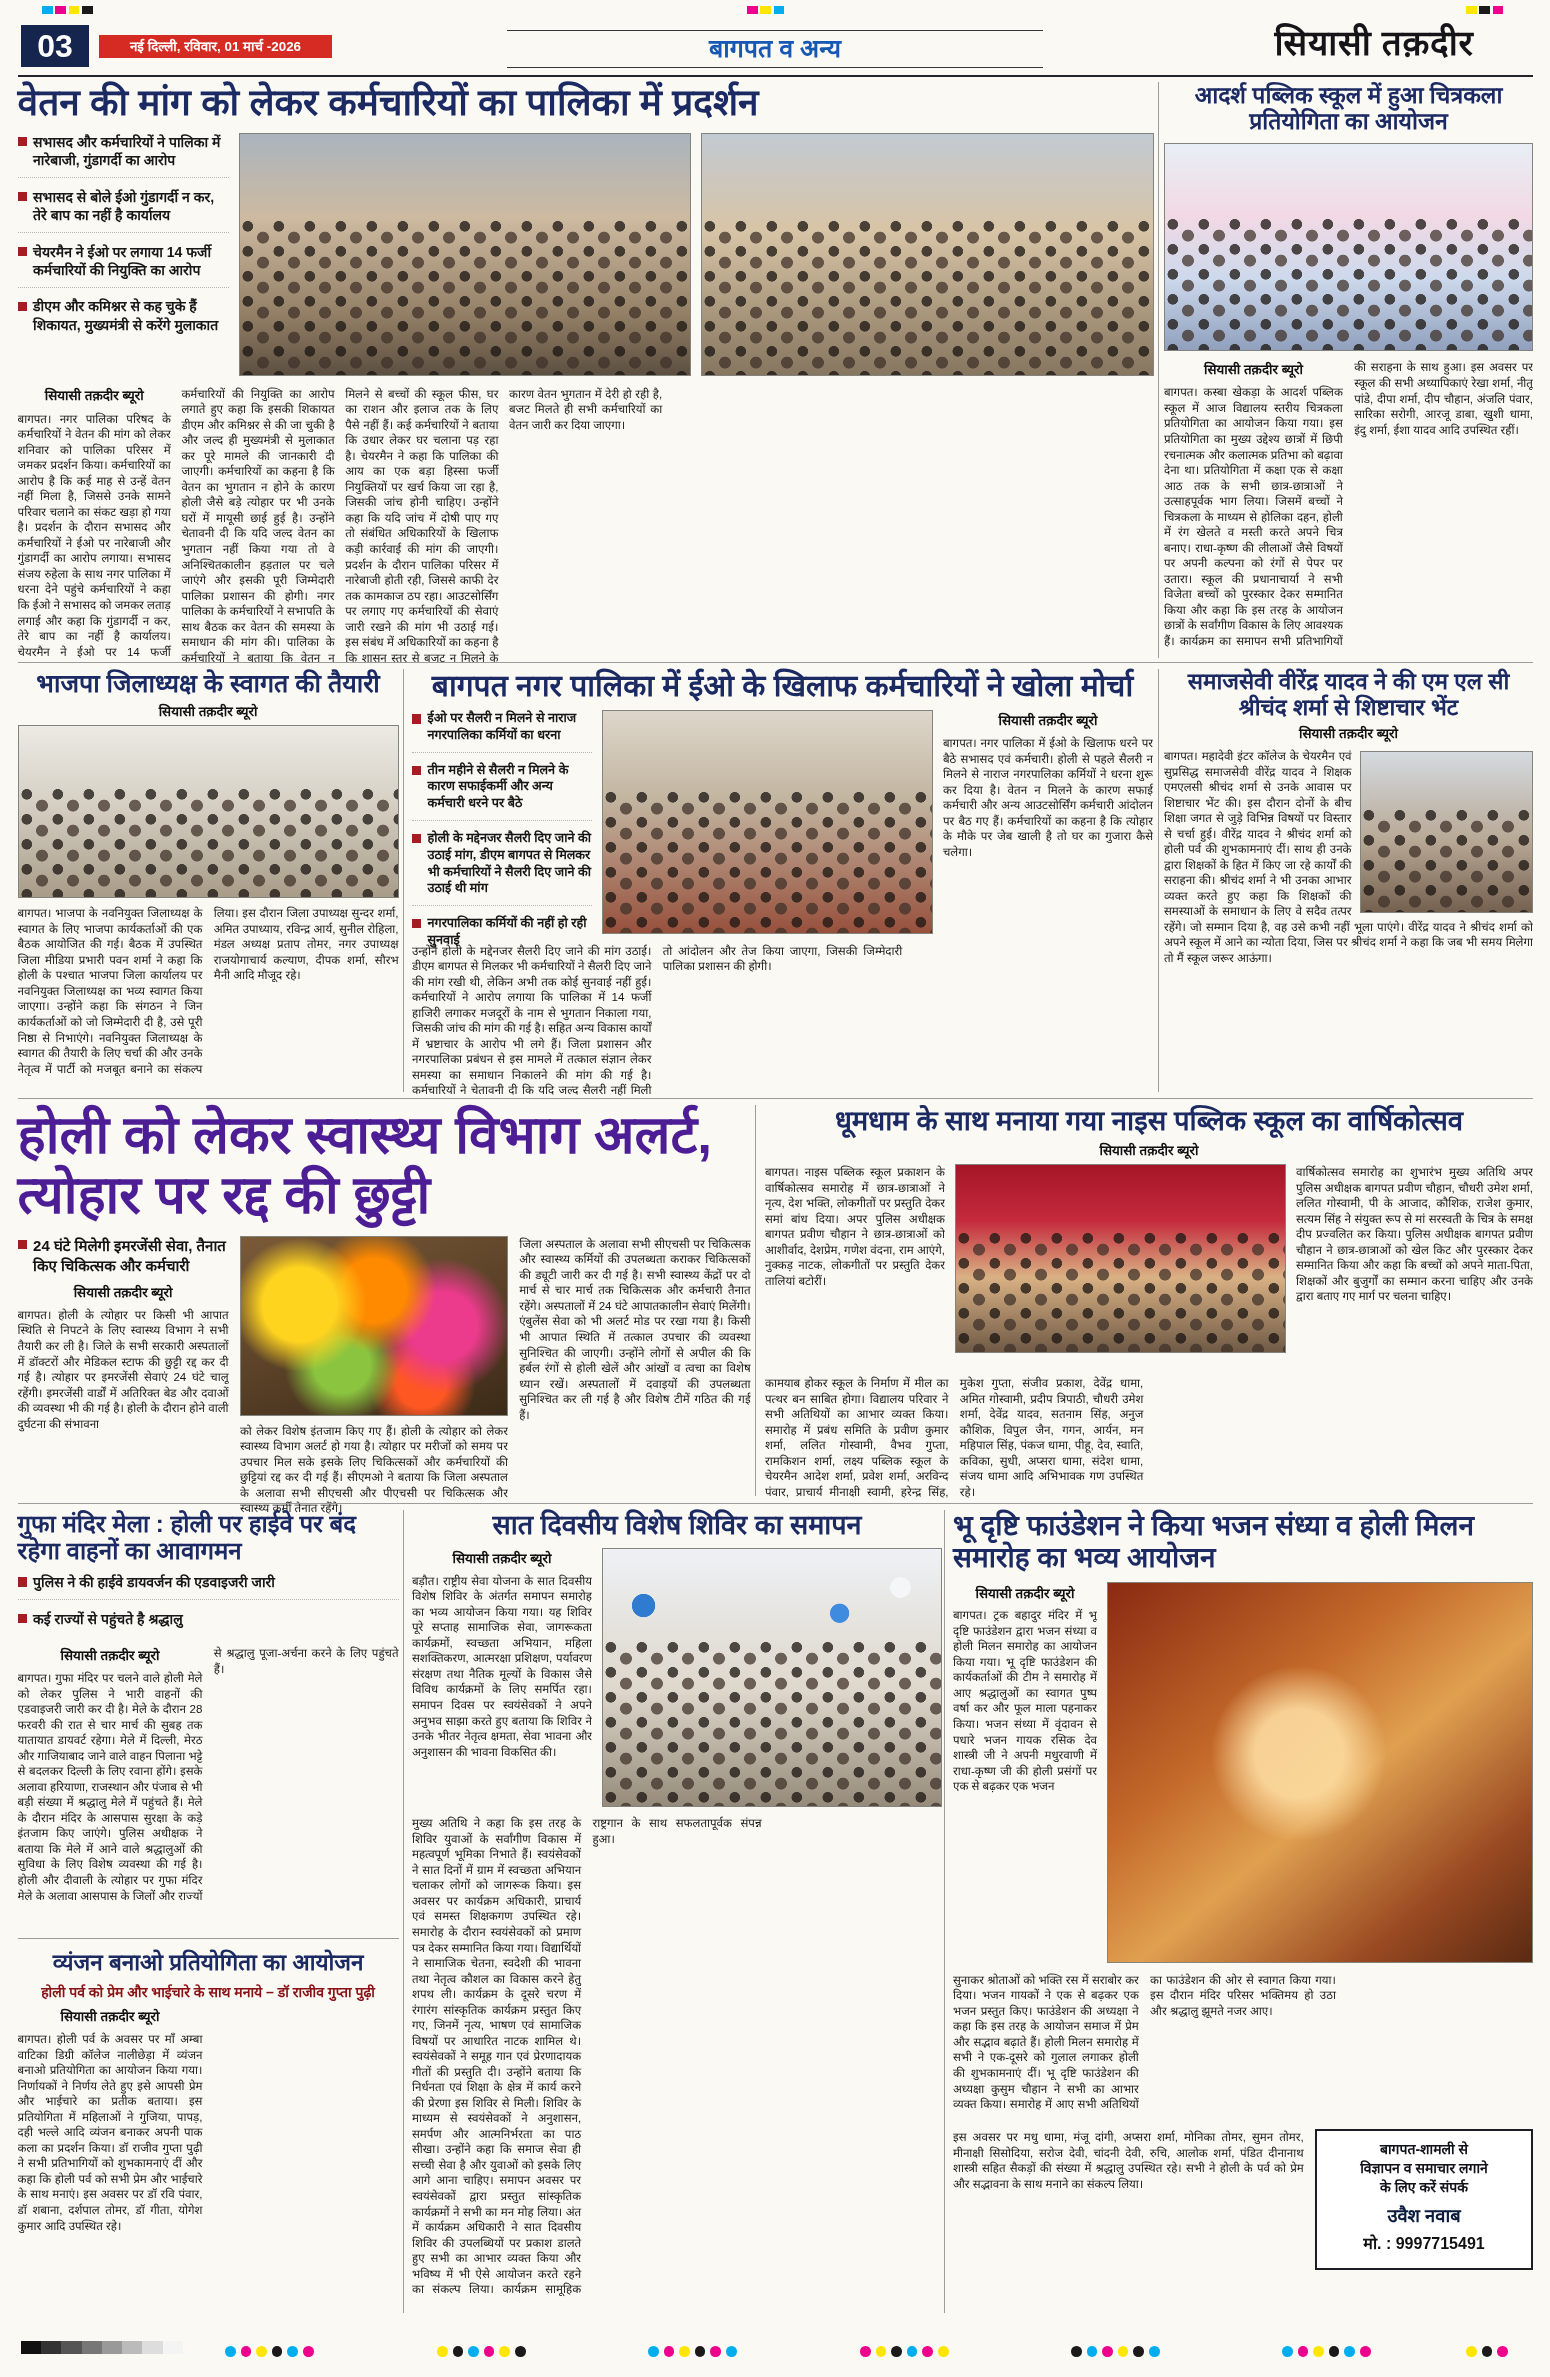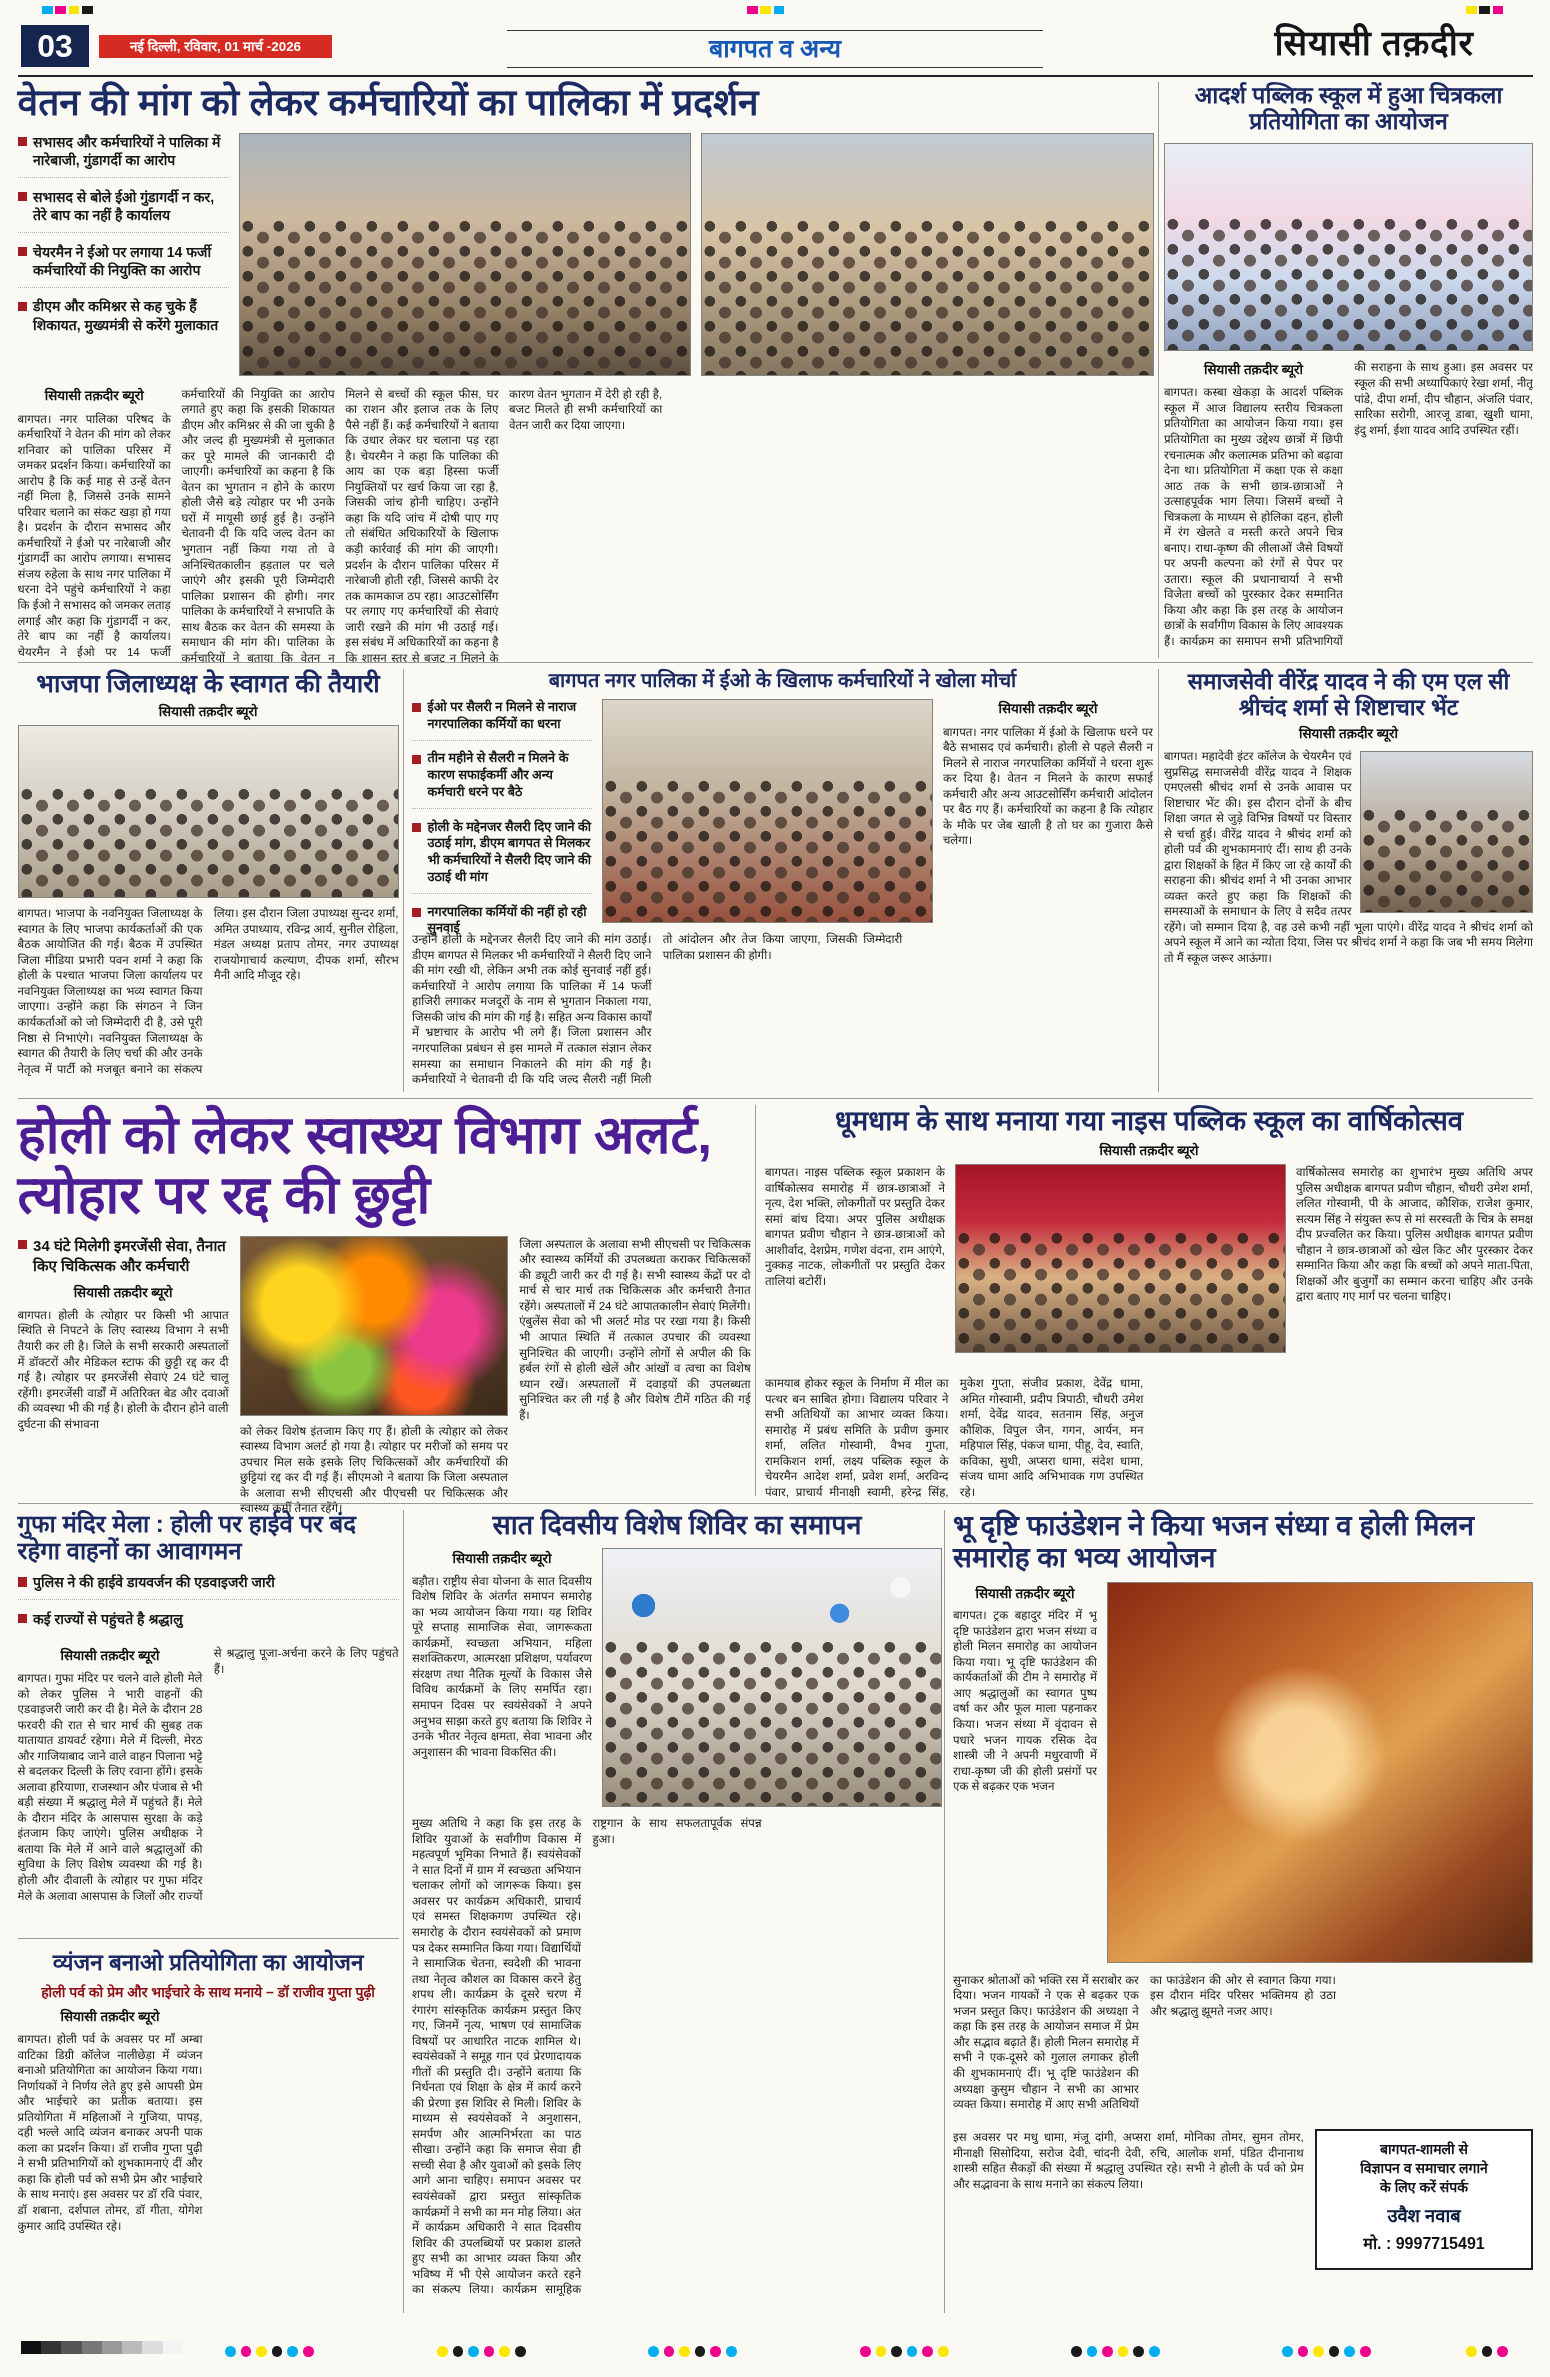--- a/index.html
+++ b/index.html
@@ -146,21 +146,21 @@
     <div class="byline" style="margin-top:4.2px">सियासी तक़दीर ब्यूरो</div>
     <div class="photo crowd p-bjp" style="height:173px;margin:4.2px 0 7px"></div>
     <div class="body-text cols2 clip" style="height:180px">
       <span>बागपत। भाजपा के नवनियुक्त जिलाध्यक्ष के स्वागत के लिए भाजपा कार्यकर्ताओं की एक बैठक आयोजित की गई। बैठक में उपस्थित जिला मीडिया प्रभारी पवन शर्मा ने कहा कि होली के पश्चात भाजपा जिला कार्यालय पर नवनियुक्त जिलाध्यक्ष का भव्य स्वागत किया जाएगा। उन्होंने कहा कि संगठन ने जिन कार्यकर्ताओं को जो जिम्मेदारी दी है, उसे पूरी निष्ठा से निभाएंगे। नवनियुक्त जिलाध्यक्ष के स्वागत की तैयारी के लिए चर्चा की और उनके नेतृत्व में पार्टी को मजबूत बनाने का संकल्प लिया। इस दौरान जिला उपाध्यक्ष सुन्दर शर्मा, अमित उपाध्याय, रविन्द्र आर्य, सुनील रोहिला, मंडल अध्यक्ष प्रताप तोमर, नगर उपाध्यक्ष राजयोगाचार्य कल्याण, दीपक शर्मा, सौरभ मैनी आदि मौजूद रहे।</span>
     </div>
   </div>
 
   <div class="vdiv" style="left:403px;top:669px;height:423px"></div>
 
   <div class="abs" style="left:412px;top:669px;width:741px">
-    <div class="hl center" style="font-size:20px">बागपत नगर पालिका में ईओ के खिलाफ कर्मचारियों ने खोला मोर्चा</div>
+    <div class="hl center" style="font-size:30px">बागपत नगर पालिका में ईओ के खिलाफ कर्मचारियों ने खोला मोर्चा</div>
     <div style="display:flex;gap:10px;height:224px;margin-top:7px">
       <div style="width:180px;flex:none">
         <div class="bullet-item" style="font-size:12.7px">
             <span class="sq"></span>
             <span>ईओ पर सैलरी न मिलने से नाराज नगरपालिका कर्मियों का धरना</span>
           </div>
         <div class="bullet-item" style="font-size:12.7px">
             <span class="sq"></span>
             <span>तीन महीने से सैलरी न मिलने के कारण सफाईकर्मी और अन्य कर्मचारी धरने पर बैठे</span>
           </div>
@@ -196,21 +196,21 @@
   </div>
 
   <div class="hdiv" style="left:17.6px;top:1098px;width:1515px"></div>
 
   <div class="abs" style="left:17.6px;top:1105px;width:733px">
     <div class="hl" style="font-size:53px;color:#4c1d95">होली को लेकर स्वास्थ्य विभाग अलर्ट, त्योहार पर रद्द की छुट्टी</div>
     <div style="display:flex;gap:11.3px;height:287px;margin-top:10px">
       <div style="width:211px;flex:none">
         <div class="subhead-red">
           <span class="sq"></span>
-          <span>34 घंटे मिलेगी इमरजेंसी सेवा, तैनात किए चिकित्सक और कर्मचारी</span>
+          <span>24 घंटे मिलेगी इमरजेंसी सेवा, तैनात किए चिकित्सक और कर्मचारी</span>
         </div>
         <div class="byline">सियासी तक़दीर ब्यूरो</div>
         <div class="body-text clip" style="height:197px">बागपत। होली के त्योहार पर किसी भी आपात स्थिति से निपटने के लिए स्वास्थ्य विभाग ने सभी तैयारी कर ली है। जिले के सभी सरकारी अस्पतालों में डॉक्टरों और मेडिकल स्टाफ की छुट्टी रद्द कर दी गई है। त्योहार पर इमरजेंसी सेवाएं 24 घंटे चालू रहेंगी। इमरजेंसी वार्डों में अतिरिक्त बेड और दवाओं की व्यवस्था भी की गई है। होली के दौरान होने वाली दुर्घटना की संभावना</div>
       </div>
       <div style="width:268px;flex:none">
         <div class="photo p-holi" style="height:180px"></div>
         <div class="body-text clip" style="height:99px;margin-top:7px">को लेकर विशेष इंतजाम किए गए हैं। होली के त्योहार को लेकर स्वास्थ्य विभाग अलर्ट हो गया है। त्योहार पर मरीजों को समय पर उपचार मिल सके इसके लिए चिकित्सकों और कर्मचारियों की छुट्टियां रद्द कर दी गई हैं। सीएमओ ने बताया कि जिला अस्पताल के अलावा सभी सीएचसी और पीएचसी पर चिकित्सक और स्वास्थ्य कर्मी तैनात रहेंगे।</div>
       </div>
       <div class="body-text clip" style="flex:1">जिला अस्पताल के अलावा सभी सीएचसी पर चिकित्सक और स्वास्थ्य कर्मियों की उपलब्धता कराकर चिकित्सकों की ड्यूटी जारी कर दी गई है। सभी स्वास्थ्य केंद्रों पर दो मार्च से चार मार्च तक चिकित्सक और कर्मचारी तैनात रहेंगे। अस्पतालों में 24 घंटे आपातकालीन सेवाएं मिलेंगी। एंबुलेंस सेवा को भी अलर्ट मोड पर रखा गया है। किसी भी आपात स्थिति में तत्काल उपचार की व्यवस्था सुनिश्चित की जाएगी। उन्होंने लोगों से अपील की कि हर्बल रंगों से होली खेलें और आंखों व त्वचा का विशेष ध्यान रखें। अस्पतालों में दवाइयों की उपलब्धता सुनिश्चित कर ली गई है और विशेष टीमें गठित की गई हैं।</div>
     </div>

